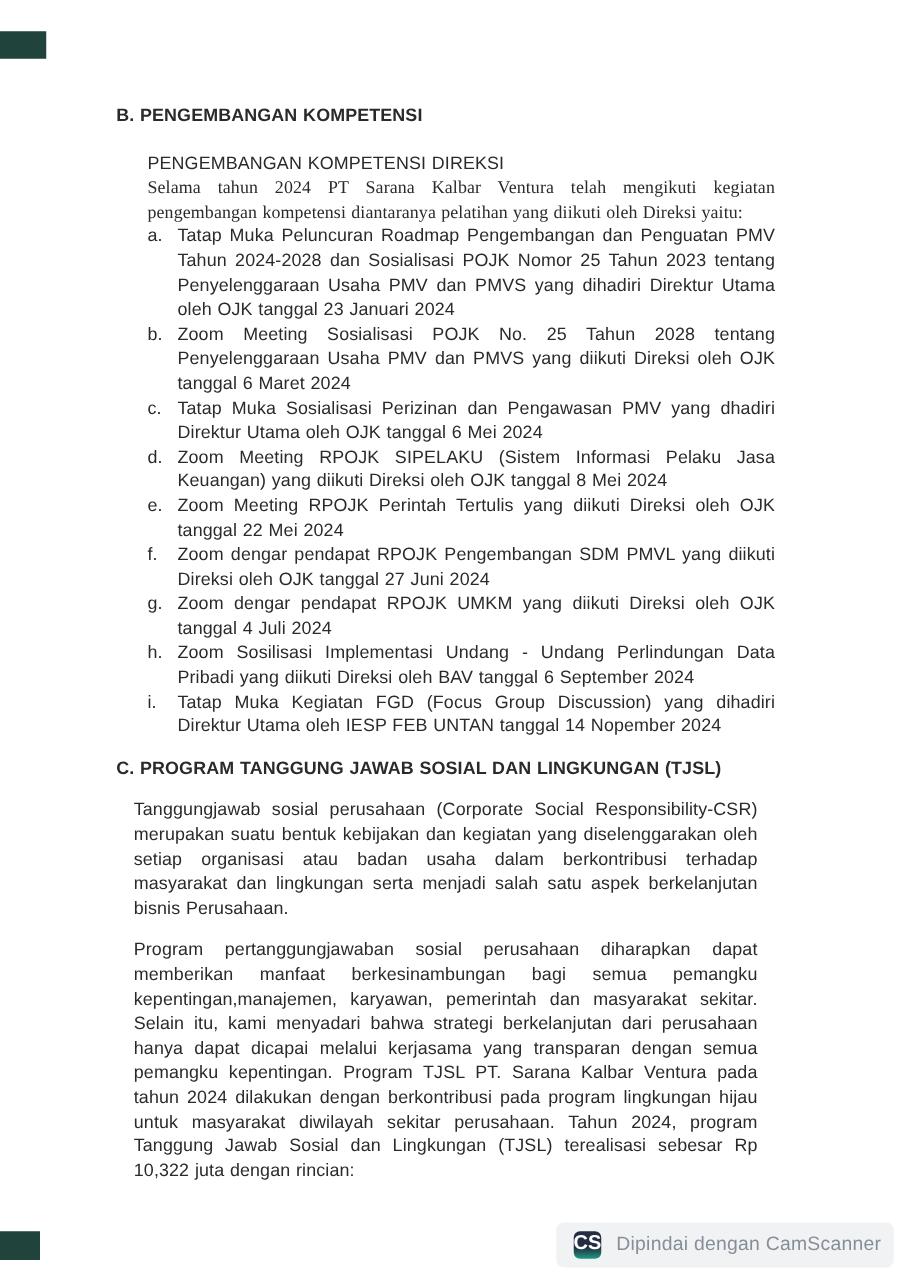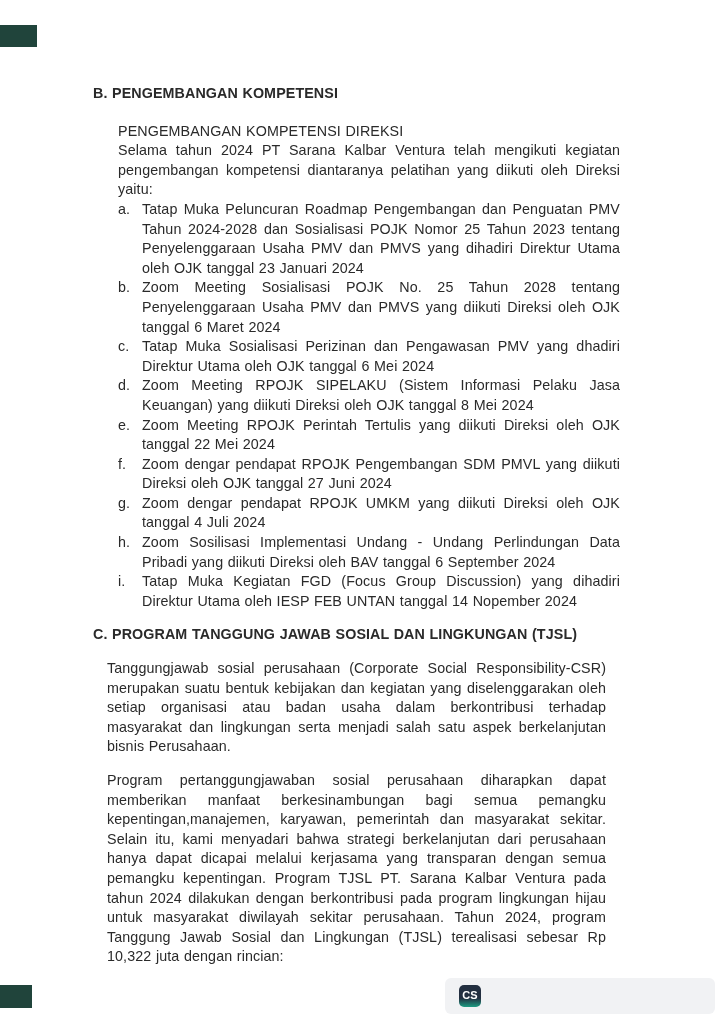--- a/index.html
+++ b/index.html
@@ -18,38 +18,38 @@
     position:absolute;left:93px;top:84px;width:527px;
     font-size:14.3px;line-height:19.6px;
     letter-spacing:0.1px;word-spacing:0.5px;
   }
   .sec-head{display:flex;font-weight:bold;}
   .sec-prefix{flex:none;width:19px;}
   .sec-title{flex:1;}
 
   .sub-block{margin-left:25px;margin-top:18px;}
   .sub-title{font-weight:normal;}
-  .intro{text-align:justify;text-align-last:left;}
+  .intro{text-align:justify;text-align-last:left;font-family:Liberation Serif, serif;}
 
   .li{display:flex;}
   .li-label{flex:none;width:24px;}
   .li-text{flex:1;text-align:justify;text-align-last:left;}
 
   .section-c{margin-top:14px;}
   .para{text-align:justify;text-align-last:left;margin:14px;}
 
   .scan-badge{
     position:absolute;left:445px;top:978px;width:270px;height:36px;
     background:#f1f2f4;border-radius:6px;
     display:flex;align-items:center;padding-left:14px;box-sizing:border-box;
   }
   .cs-icon{
     flex:none;width:22px;height:22px;border-radius:5px;
     background:linear-gradient(180deg,#232f40 0%,#232f40 60%,#1d9c82 100%);
-    color:#ffffff;font-size:11px;font-weight:bold;
+    color:#ffffff;font-size:16px;font-weight:bold;
     display:flex;align-items:center;justify-content:center;
     letter-spacing:0;line-height:1;padding-bottom:2px;box-sizing:border-box;
   }
   .badge-label{
     margin-left:12px;color:#868e98;font-size:15.5px;letter-spacing:0.2px;
     white-space:nowrap;
   }
 </style>
 </head>
 <body>
@@ -112,13 +112,14 @@
       <span class="sec-title">PROGRAM TANGGUNG JAWAB SOSIAL DAN LINGKUNGAN (TJSL)</span>
     </div>
     <p class="para">Tanggungjawab sosial perusahaan (Corporate Social Responsibility-CSR) merupakan suatu bentuk kebijakan dan kegiatan yang diselenggarakan oleh setiap organisasi atau badan usaha dalam berkontribusi terhadap masyarakat dan lingkungan serta menjadi salah satu aspek berkelanjutan bisnis Perusahaan.</p>
     <p class="para">Program pertanggungjawaban sosial perusahaan diharapkan dapat memberikan manfaat berkesinambungan bagi semua pemangku kepentingan,manajemen, karyawan, pemerintah dan masyarakat sekitar. Selain itu, kami menyadari bahwa strategi berkelanjutan dari perusahaan hanya dapat dicapai melalui kerjasama yang transparan dengan semua pemangku kepentingan. Program TJSL PT. Sarana Kalbar Ventura pada tahun 2024 dilakukan dengan berkontribusi pada program lingkungan hijau untuk masyarakat diwilayah sekitar perusahaan. Tahun 2024, program Tanggung Jawab Sosial dan Lingkungan (TJSL) terealisasi sebesar Rp 10,322 juta dengan rincian:</p>
   </div>
 
 </div>
 
 <div class="scan-badge">
   <span class="cs-icon">CS</span>
+  <span class="badge-label">Dipindai dengan CamScanner</span>
 </div>
 
 </body></html>

